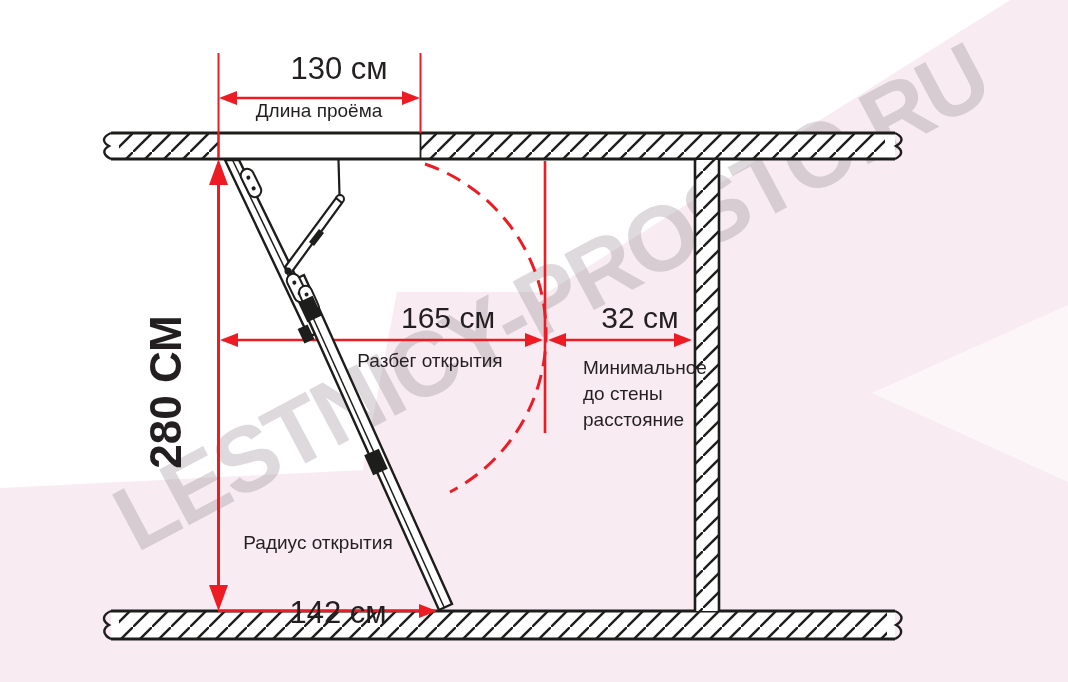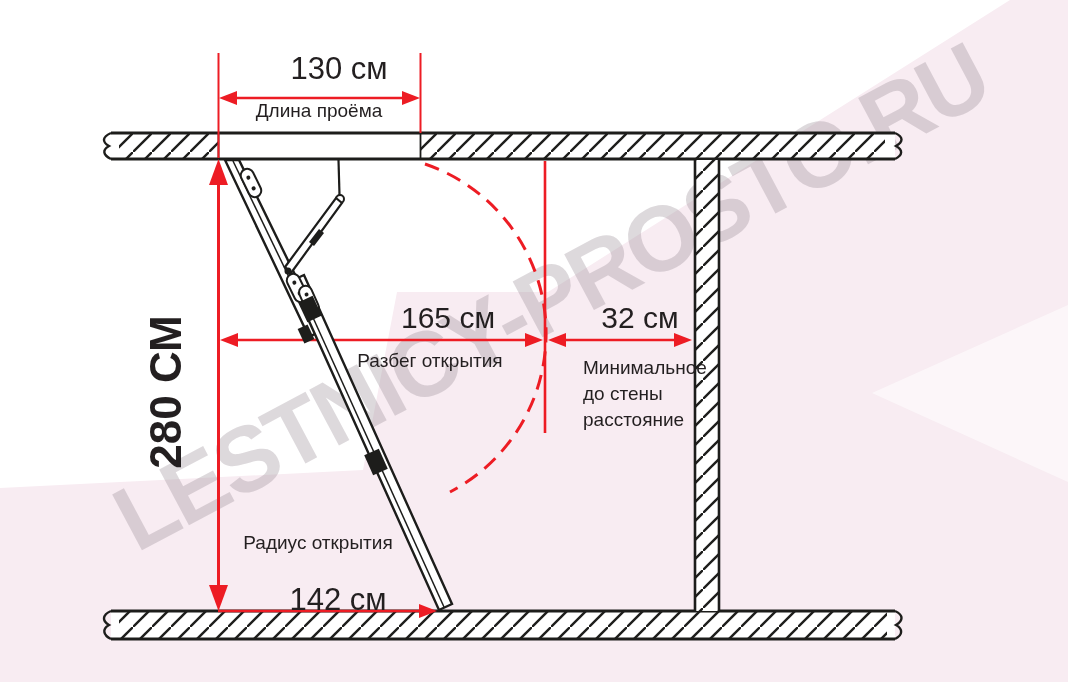--- a/index.html
+++ b/index.html
@@ -166,15 +166,15 @@
   <div class="lbl center dim-caption" style="left:430px;top:351px;text-align:right;">Разбег открытия</div>
 
   <div class="lbl center dim-value" style="left:620px;top:301px;">32 см</div>
   <div class="lbl dim-caption multiline" style="left:583px;top:355px;">
     <div>Минимальное</div>
     <div>до стены</div>
     <div>расстояние</div>
   </div>
 
   <div class="lbl center dim-caption" style="left:318px;top:533px;">Радиус открытия</div>
-  <div class="lbl center dim-value big" style="left:318px;top:583px;">142 см</div>
+  <div class="lbl center dim-value big" style="left:318px;top:596px;">142 см</div>
 
 </div>
 
 </body></html>

